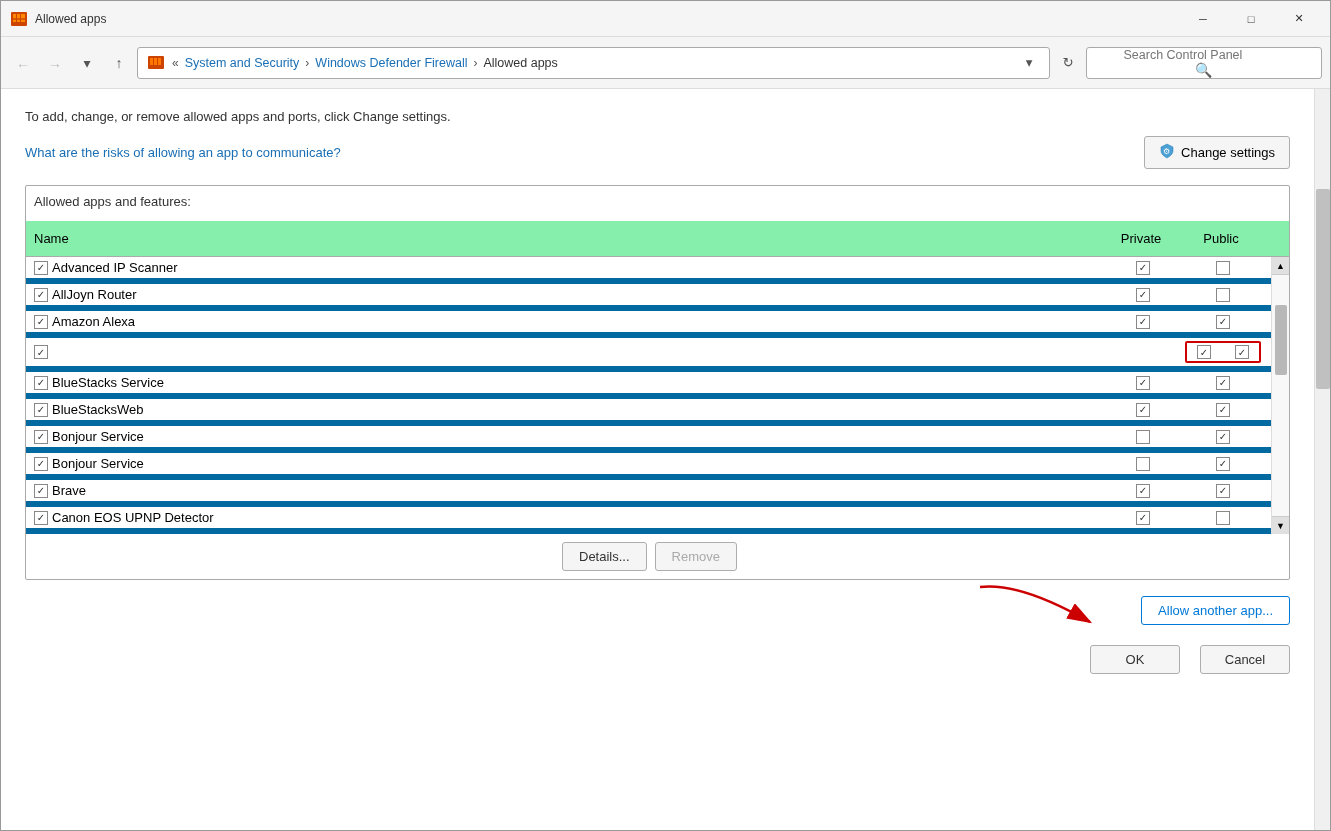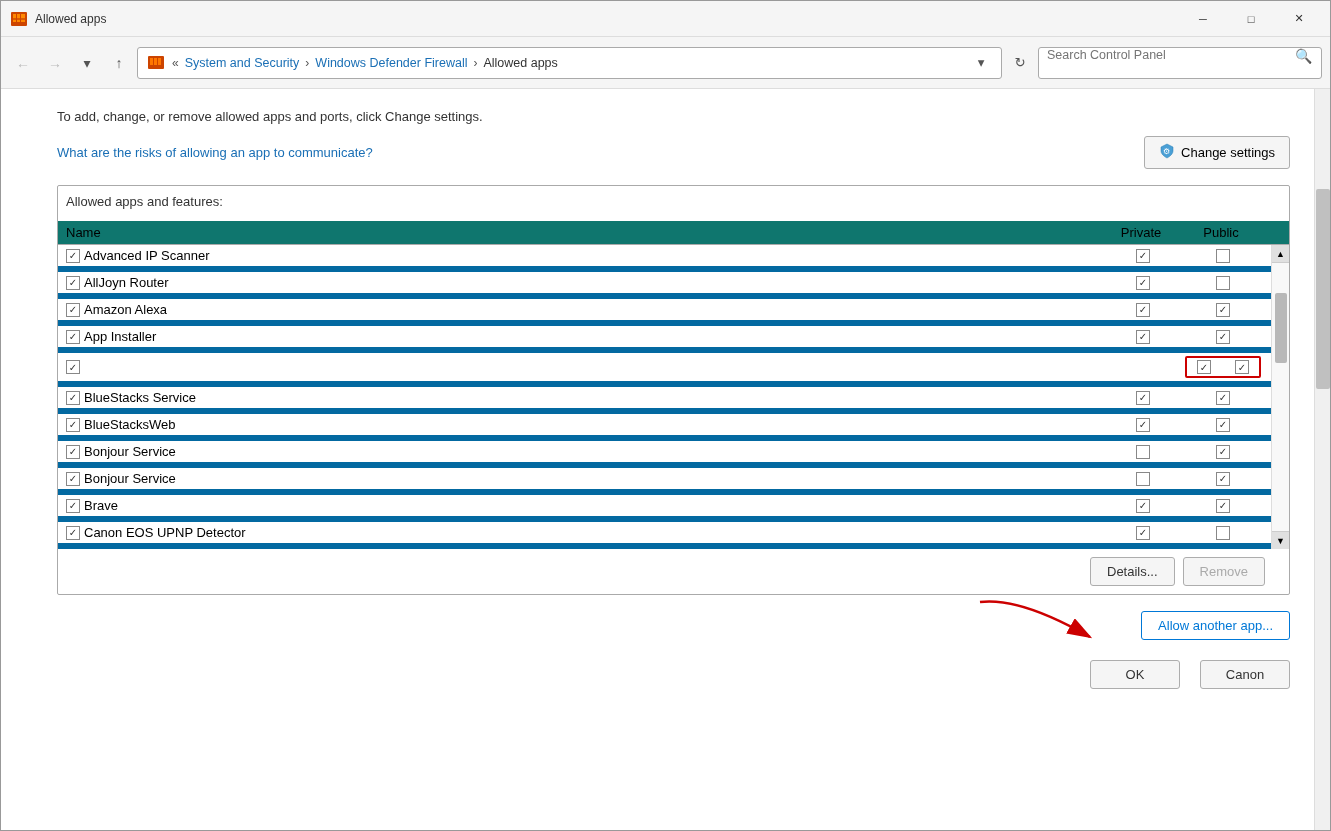--- a/index.html
+++ b/index.html
@@ -136,28 +136,29 @@
       border: 1px solid transparent;
       border-radius: 3px;
       cursor: pointer;
       display: flex;
       align-items: center;
       justify-content: center;
       color: #555;
     }
 
     .search-box {
-      width: 284px;
+      width: 236px;
       height: 32px;
       border: 1px solid #aaa;
       border-radius: 3px;
       display: flex;
-      align-items: flex-start;
+      align-items: center;
       padding: 0 8px;
       background: #fff;
+      flex-direction: column;
     }
 
     .search-input {
       flex: 1;
       border: none;
       outline: none;
       font-size: 12.5px;
       color: #666;
       background: transparent;
     }
@@ -168,21 +169,20 @@
       cursor: pointer;
       color: #555;
       font-size: 14px;
     }
 
     
     .content {
       flex: 1;
       display: flex;
       overflow: hidden;
-      margin-left: 32px;
     }
 
     .main-content {
       flex: 1;
       padding: 20px 24px;
       overflow-y: auto;
       background: #fff;
     }
 
     .scrollbar-track {
@@ -238,22 +238,22 @@
     
     .table-container {
       border: 1px solid #aaa;
       border-radius: 2px;
       margin-bottom: 16px;
     }
 
     .table-header-row {
       display: flex;
       align-items: center;
-      padding: 4px 8px;
-      background: #0f766e;
+      padding: 10px 8px;
+      background: #86efac;
       border-bottom: 1px solid #aaa;
       font-size: 13px;
       font-weight: normal;
     }
 
     .col-name { flex: 1; }
     .col-private { width: 80px; text-align: center; }
     .col-public { width: 80px; text-align: center; }
     .col-scroll { width: 20px; }
 
@@ -309,21 +309,21 @@
     .cb.unchecked { }
 
     
     .row-highlighted-red {
       background: #fff;
     }
 
     
     .table-bottom-buttons {
       display: flex;
-      justify-content: flex-end;
+      justify-content: center;
       gap: 8px;
       padding: 8px 0;
     }
 
     .btn {
       background: #f5f5f5;
       border: 1px solid #adadad;
       border-radius: 3px;
       padding: 6px 16px;
       cursor: pointer;
@@ -486,32 +486,20 @@
                 <span>Amazon Alexa</span>
               </div>
               <div class="row-private-cell">
                   <div class="cb checked"></div>
                 </div>
               <div class="row-public-cell">
                   <div class="cb checked"></div>
                 </div>
             </div>
 
-            <div class="table-row">
-              <div class="row-name-cell">
-                <div class="cb checked"></div>
-                <span>App Installer</span>
-              </div>
-              <div class="row-private-cell">
-                  <div class="cb checked"></div>
-                </div>
-              <div class="row-public-cell">
-                  <div class="cb checked"></div>
-                </div>
-            </div>
 
             <div class="table-row row-highlighted-red">
               <div class="row-name-cell">
                 <div class="cb checked"></div>
                 <span></span>
               </div>
               <div class="row-private-cell" style="justify-content: center;">
                 <div style="border: 2px solid #cc0000; border-radius: 2px; padding: 2px 10px; display:flex; gap:24px; align-items:center;">
                   <div class="cb checked"></div>
                   <div class="cb checked"></div>
@@ -625,21 +613,21 @@
           <defs>
             <marker id="arrowhead" markerWidth="10" markerHeight="7" refX="9" refY="3.5" orient="auto">
               <polygon points="0 0, 10 3.5, 0 7" fill="#cc0000"></polygon>
             </marker>
           </defs>
           <path d="M20,10 Q60,5 130,45" stroke="#cc0000" stroke-width="2.5" fill="none" marker-end="url(#arrowhead)"></path>
         </svg>
 
         <div class="ok-cancel-row">
           <button class="btn" style="min-width:90px; background:#f5f5f5;">OK</button>
-          <button class="btn" style="min-width:90px;">Canon</button>
+          <button class="btn" style="min-width:90px;">Cancel</button>
         </div>
       </div>
 
     </div>
 
     <div class="scrollbar-track">
       <div class="scrollbar-thumb"></div>
     </div>
   </div>
 </div>

